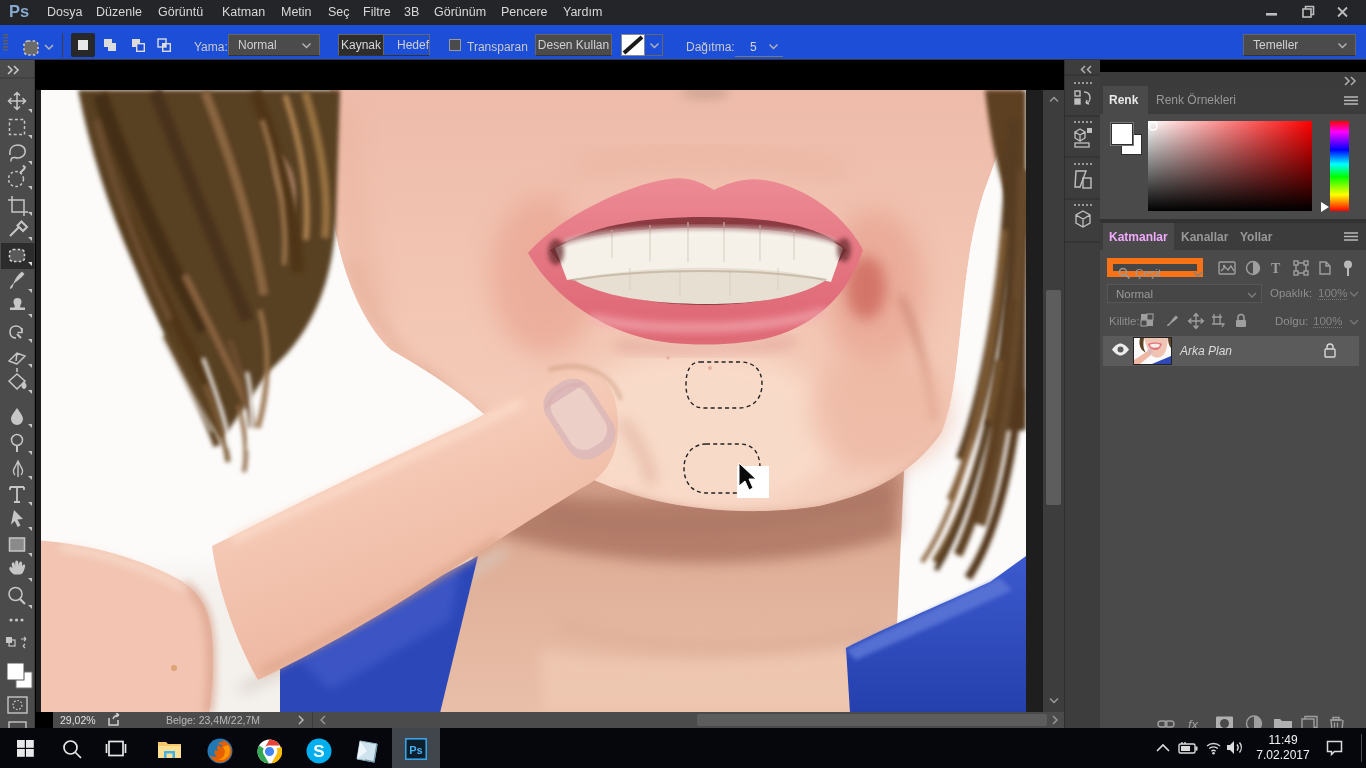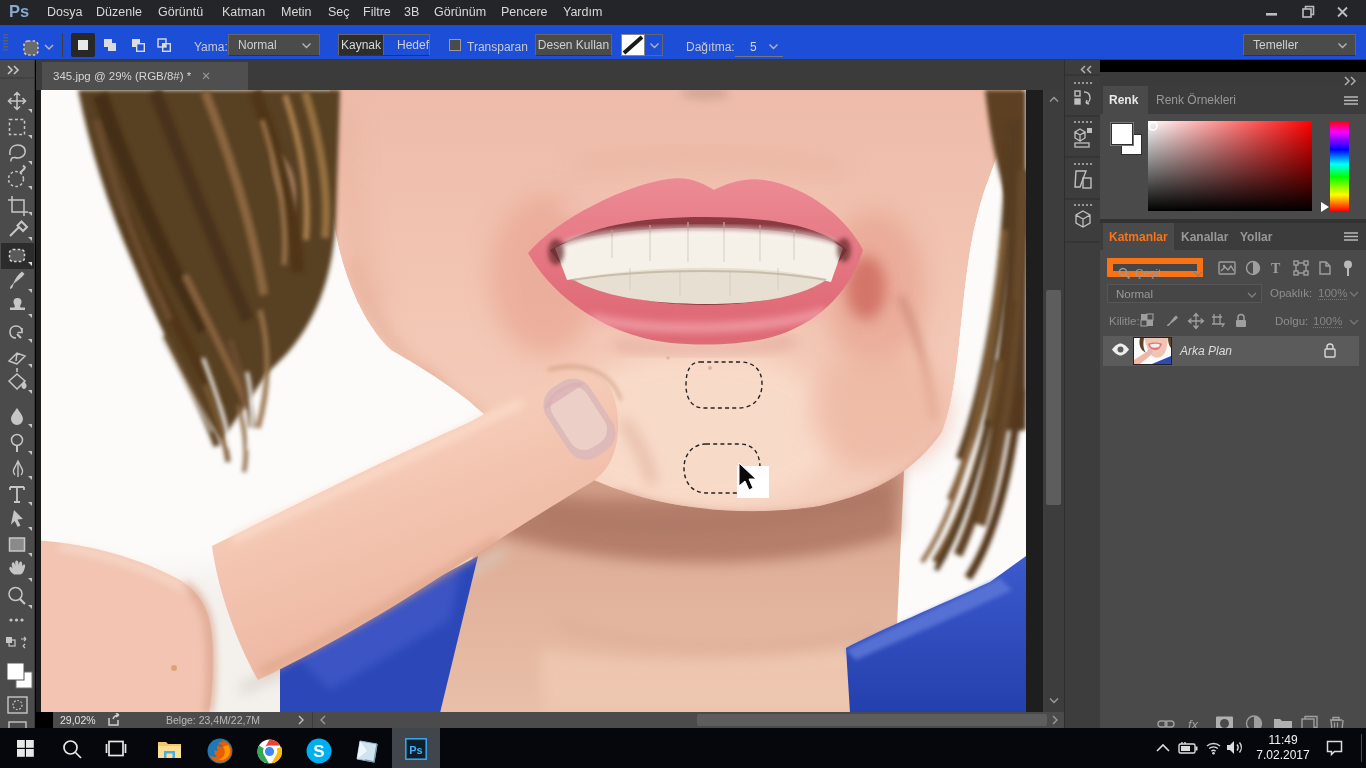--- a/index.html
+++ b/index.html
@@ -220,23 +220,20 @@
           <path d="M28 424 l4 4 v-4 z"></path>
           <path d="M28 451 l4 4 v-4 z"></path>
           <path d="M28 476 l4 4 v-4 z"></path>
           <path d="M28 502 l4 4 v-4 z"></path>
           <path d="M28 527 l4 4 v-4 z"></path>
           <path d="M28 553 l4 4 v-4 z"></path>
           <path d="M28 578 l4 4 v-4 z"></path>
           <path d="M28 605 l4 4 v-4 z"></path>
       </g>
     </svg>
-  </div>
-  <div id="tabbar" class="abs">
-    <div id="doctab" class="abs"><span style="padding-left:11px">345.jpg @ 29% (RGB/8#) *</span><span style="color:#9a9a9a; padding-left:10px">✕</span></div>
   </div>
   <div id="canvas" class="abs"></div>
   <div id="photo" class="abs">
     <svg width="985" height="622" viewBox="41 90 985 622">
       <defs>
         <linearGradient id="skinv" x1="0" y1="0" x2="0" y2="1">
           <stop offset="0" stop-color="#eebbaa"></stop>
             <stop offset="0.45" stop-color="#f2c5b2"></stop>
             <stop offset="1" stop-color="#f5cfbd"></stop>
         </linearGradient>
@@ -505,21 +502,21 @@
     <div class="abs" style="left:230px; top:49px; width:19px; height:90px; background:
       linear-gradient(to bottom, #f00 0%, #f0f 12%, #00f 32%, #0ff 48%, #0f0 62%, #ff0 82%, #f00 100%);"></div>
     <svg class="abs" style="left:219px; top:128px" width="12" height="14" viewBox="0 0 12 14">
         <path d="M2 2 L10 7 L2 12 Z" fill="#fff"></path>
       </svg>
 
     <div class="abs" style="left:0; top:147px; width:266px; height:4px; background:#323232"></div>
 
     <div class="abs" style="left:0; top:151px; width:266px; height:27px; background:#3c3c3c"></div>
     <div class="abs" style="left:3px; top:151px; width:71px; height:27px; background:#4a4a4a"></div>
-    <span class="abs" style="left:9px; top:158px; font-size:12px; font-weight:bold; color:#f97316">Katmanlar</span>
+    <span class="abs" style="left:9px; top:158px; font-size:12px; font-weight:bold; color:#f0abfc">Katmanlar</span>
     <span class="abs" style="left:81px; top:158px; font-size:12px; font-weight:bold; color:#989898">Kanallar</span>
     <span class="abs" style="left:140px; top:158px; font-size:12px; font-weight:bold; color:#989898">Yollar</span>
     <svg class="abs" style="left:243px; top:159px" width="16" height="12" viewBox="0 0 16 12">
         <path d="M1 2 h14 M1 5.5 h14 M1 9 h14" stroke="#b8b8b8" stroke-width="1.6"></path>
       </svg>
 
     <div class="abs" style="left:0; top:178px; width:266px; height:490px; background:#4a4a4a"></div>
 
     <div class="abs" style="left:7px; top:186px; width:96px; height:19px; border:6px solid #f97316; background:#464646">
       <svg class="abs" style="left:5px; top:3px" width="13" height="13" viewBox="0 0 13 13">

